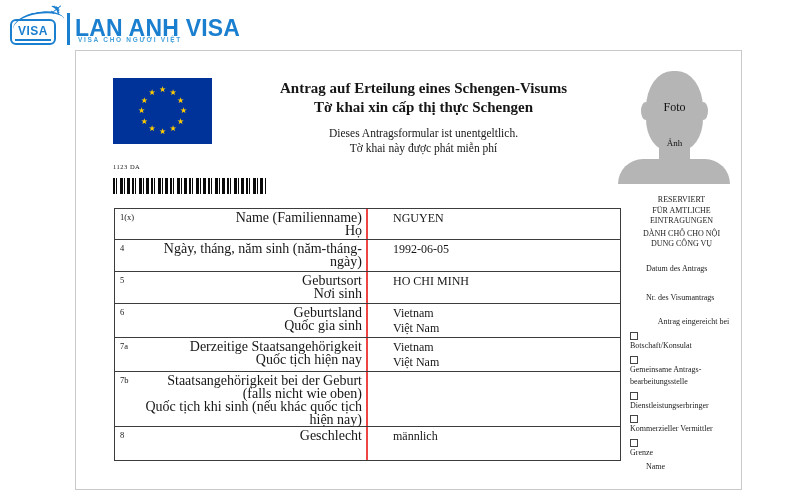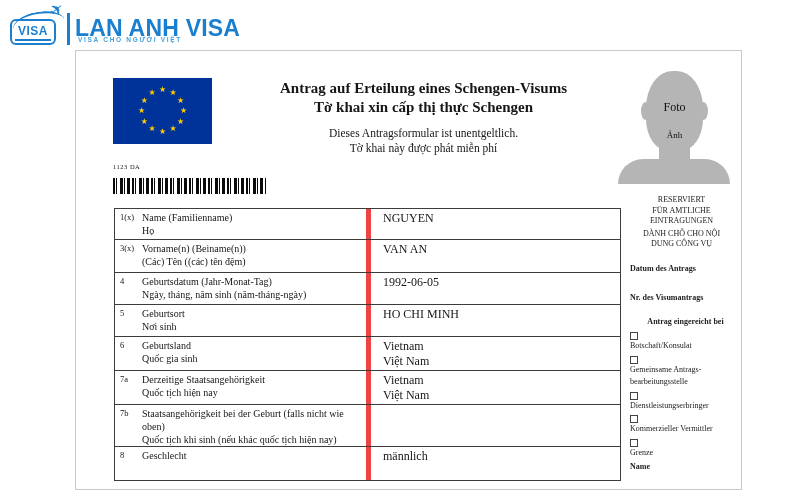--- a/index.html
+++ b/index.html
@@ -45,48 +45,48 @@
   .photo { position:absolute; left:542px; top:7px; width:112px; height:126px; }
   .ph-head { position:absolute; left:28px; top:13px; width:57px; height:80px; background:#b5b5b5;
              border-radius:46% 46% 40% 40%; }
   .ph-ear-l,.ph-ear-r { position:absolute; top:44px; width:9px; height:18px; background:#b5b5b5; border-radius:50%; }
   .ph-ear-l { left:23px; } .ph-ear-r { left:81px; }
   .ph-neck { position:absolute; left:41px; top:78px; width:31px; height:30px; background:#b5b5b5; }
   .ph-shoulders { position:absolute; left:0; top:101px; width:112px; height:25px; background:#b5b5b5;
                   border-radius:55px 55px 0 0; }
   .ph-foto { position:absolute; left:0; top:42px; width:113px; text-align:center;
              font-size:12px; color:#111; }
-  .ph-anh { position:absolute; left:0; top:72px; width:113px; text-align:center;
+  .ph-anh { position:absolute; left:0; top:80px; width:113px; text-align:center;
             font-size:9px; color:#111; }
 
   
   .bc-label { position:absolute; left:37px; top:112px; font-size:6.5px; color:#222;
               letter-spacing:.5px; filter:blur(.4px); }
   .barcode { position:absolute; left:37px; top:127px; width:153px; height:16px;
              background:repeating-linear-gradient(90deg,
                #0a0a0a 0 2px,#fff 2px 3px,#0a0a0a 3px 4px,#fff 4px 7px,
                #0a0a0a 7px 10px,#fff 10px 11px,#0a0a0a 11px 12px,#fff 12px 14px,
                #0a0a0a 14px 17px,#fff 17px 19px); }
 
   
   .ftable { position:absolute; left:38px; top:157px; width:507px;
             border-top:1px solid #3c3c3c; border-left:1px solid #3c3c3c; border-right:1px solid #3c3c3c; }
   .frow { display:flex; border-bottom:1px solid #3c3c3c; }
   .c-num { width:27px; padding:2px 0 0 5px; font-size:8.5px; line-height:13px; }
-  .c-label { flex:1; padding:2px 4px 0 0; font-size:10px; line-height:13px; }
-  .c-val { width:254px; border-left:5px solid #ef4444; padding:2px 0 0 12px;
+  .c-label { flex:1; padding:2px 4px 0 0; font-size:14px; line-height:13px;text-align:right; }
+  .c-val { width:254px; border-left:2px solid #ef4444; padding:2px 0 0 25px;
            font-size:12px; line-height:15px; }
   .h31{min-height:31px}.h32{min-height:32px}.h33{min-height:33px}.h34{min-height:34px}
 
   
   .sidebar { position:absolute; left:546px; top:144px; width:119px; font-size:8px;
              line-height:10.5px; color:#222; }
   .sb-center { text-align:center; }
   .sb-group2 { margin-top:2px; }
-  .sb-left { padding-left:8px;font-weight:bold; }
+  .sb-left { padding-left:24px; }
   .sb-datum { margin-top:14px; }
   .sb-nr { margin-top:19px; }
   .sb-sub { margin-top:13px;text-align:center; }
   .cb-list { margin-top:3px; padding-left:8px; }
   .cb-item { display:flex; margin-bottom:1px; line-height:12.5px; cursor:pointer;flex-direction:column; }
   .cb { flex:0 0 auto; width:8px; height:8px; border:1px solid #444; margin:2px 6px 0 0; background:#fff; }
   .cb-item span.lbl { display:block; width:86px; }
   .sb-name { margin-top:3px; }
   .cb-other { margin-top:17px; padding-left:8px; }
 </style>
@@ -151,35 +151,23 @@
         <div class="c-num">1(x)</div>
         <div class="c-label">
             <div>Name (Familienname)</div>
             <div>Họ</div>
           </div>
         <div class="c-val">
             <div>NGUYEN</div>
             <div></div>
           </div>
       </div>
-      <div class="frow h33">
-        <div class="c-num">3(x)</div>
-        <div class="c-label">
-            <div>Vorname(n) (Beiname(n))</div>
-            <div>(Các) Tên ((các) tên đệm)</div>
-          </div>
-        <div class="c-val">
-            <div>VAN AN</div>
-            <div></div>
-          </div>
-      </div>
       <div class="frow h32">
         <div class="c-num">4</div>
         <div class="c-label">
-            <div>Geburtsdatum (Jahr-Monat-Tag)</div>
             <div>Ngày, tháng, năm sinh (năm-tháng-ngày)</div>
           </div>
         <div class="c-val">
             <div>1992-06-05</div>
             <div></div>
           </div>
       </div>
       <div class="frow h32">
         <div class="c-num">5</div>
         <div class="c-label">

